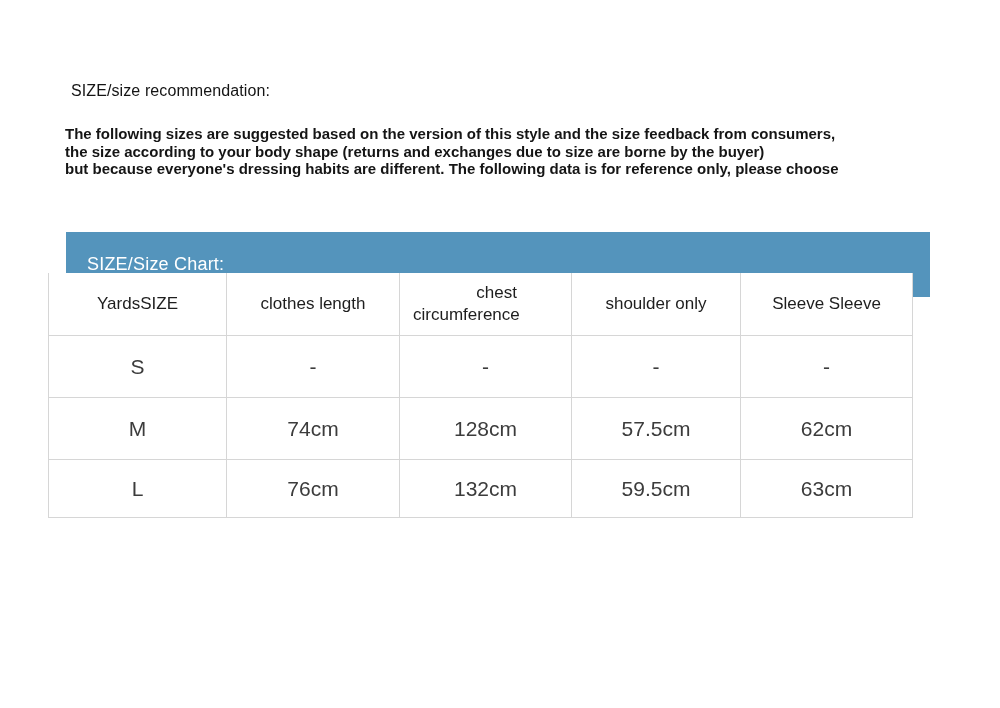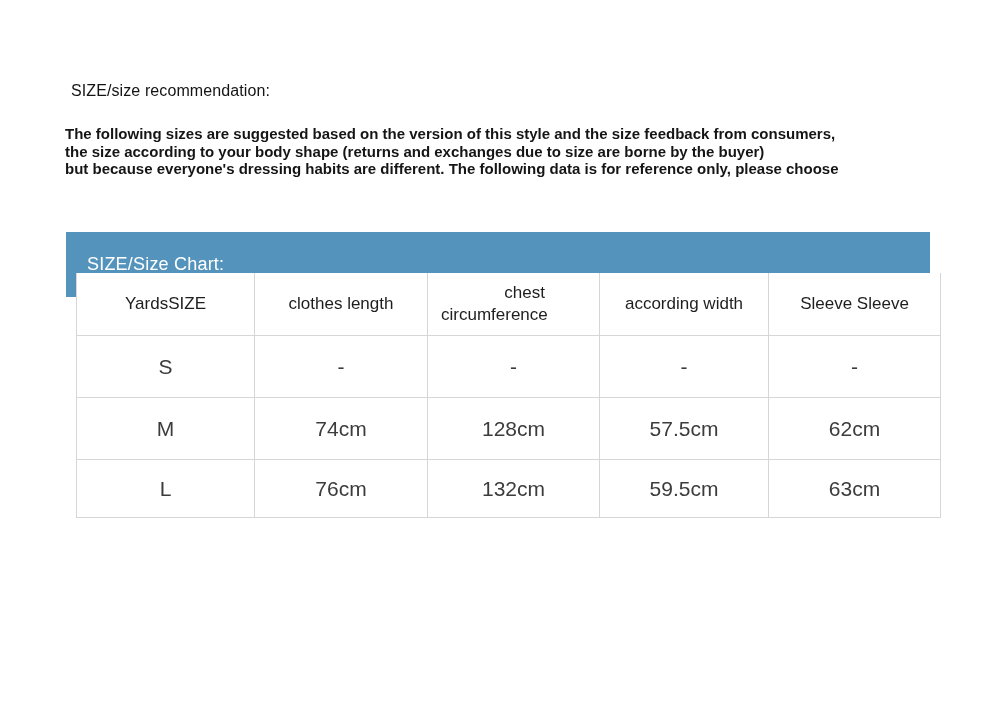--- a/index.html
+++ b/index.html
@@ -15,21 +15,21 @@
   .desc-line { white-space:nowrap; }
 
   .chart-title-bar {
     position:absolute; left:66px; top:208px; width:864px; height:65px;
     background:#5494bc; display:flex; align-items:center;
     box-sizing:border-box; padding-left:21px;margin-top:24px;
   }
   .chart-title-bar .title-text { color:#ffffff; font-size:18px; letter-spacing:0.2px; }
 
   .size-table {
-    position:absolute; left:76px; top:273px; width:864px;
+    position:absolute; left:48px; top:273px; width:864px;
     border-collapse:collapse; table-layout:fixed; background:#ffffff;border-radius:22px;
   }
   .size-table th, .size-table td {
     border:1px solid #d6d6d6; background:#ffffff;
     font-weight:400; text-align:center; padding:0;
     vertical-align:middle;
   }
   .size-table th {
     height:62px; font-size:17px; color:#1e1e1e; border-top:none; line-height:22px;
   }
@@ -60,21 +60,21 @@
       <col style="width:173px">
       <col style="width:172px">
       <col style="width:169px">
       <col style="width:172px">
     </colgroup>
     <thead>
       <tr>
         <th>YardsSIZE</th>
         <th>clothes length</th>
         <th class="left">chest circumference</th>
-        <th>according width</th>
+        <th>shoulder only</th>
         <th>Sleeve Sleeve</th>
       </tr>
     </thead>
     <tbody>
       <tr>
         <td>S</td>
         <td>-</td>
         <td>-</td>
         <td>-</td>
         <td>-</td>

